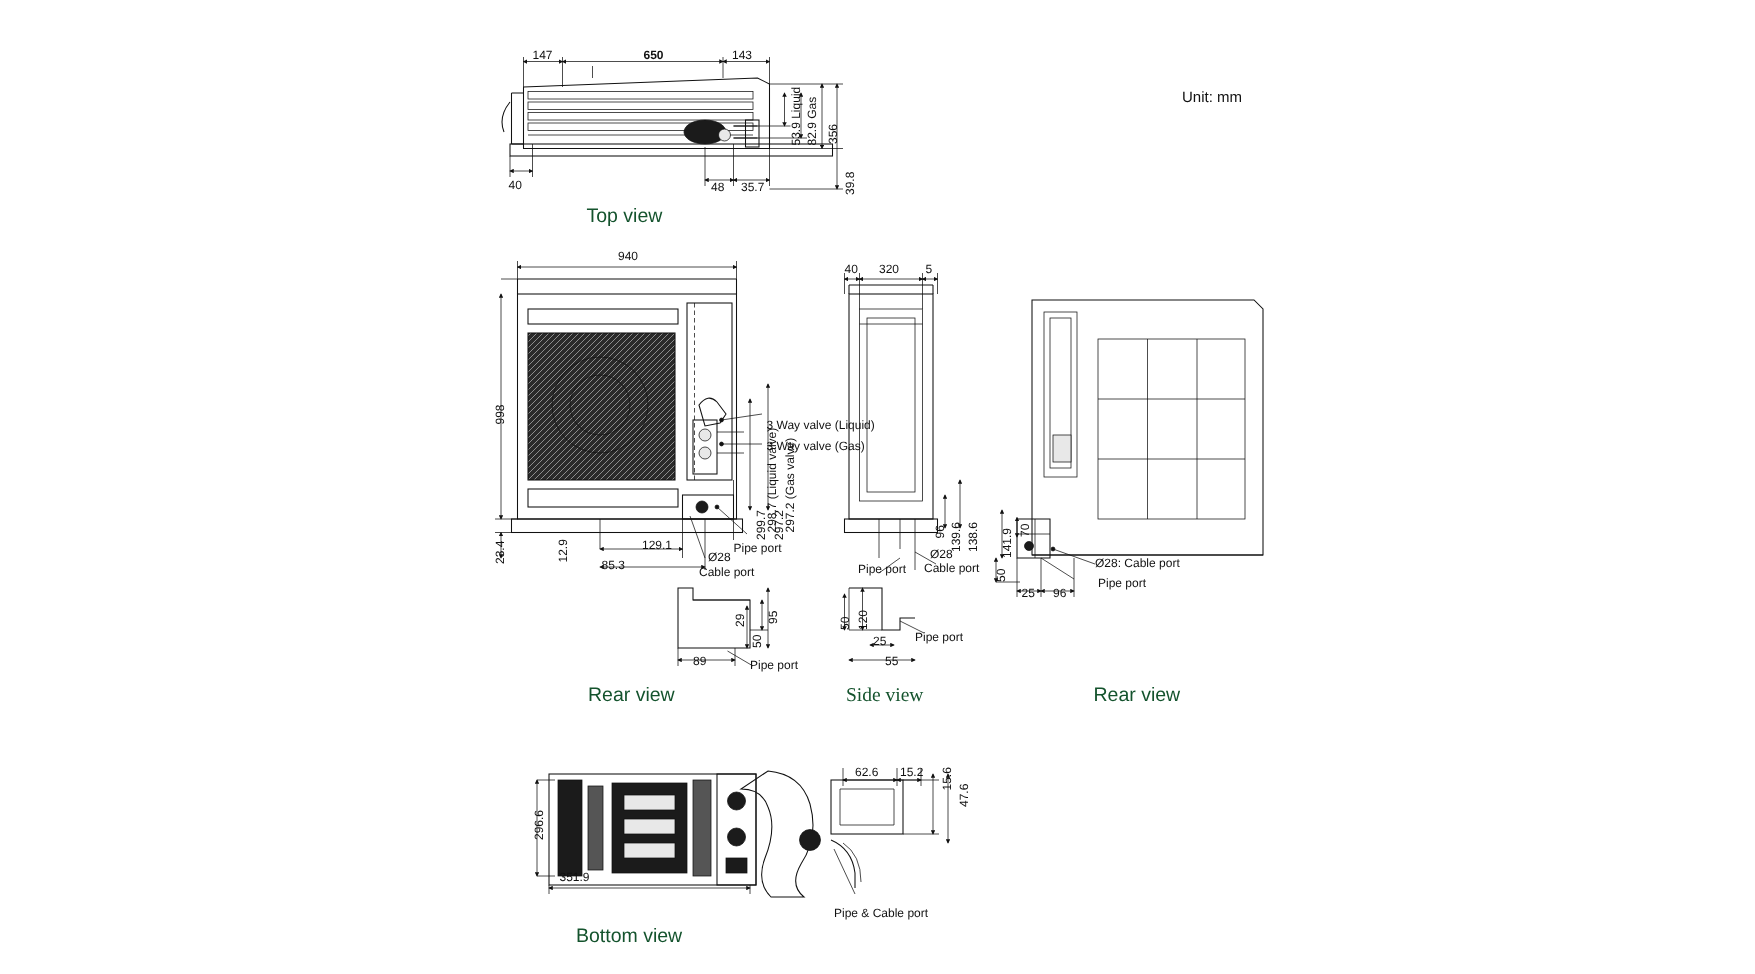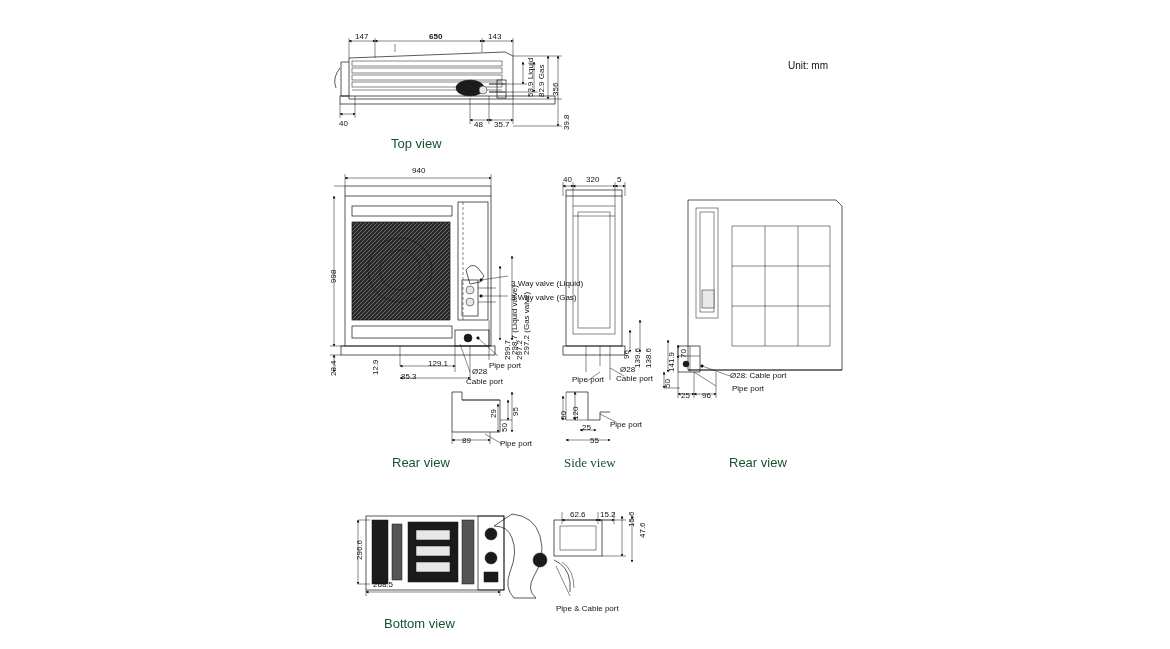--- a/index.html
+++ b/index.html
@@ -298,21 +298,21 @@
   <div class="lbl v" style="left:668px;top:372px;">141.9</div>
   <div class="lbl v" style="left:680px;top:358px;">70</div>
   <div class="lbl v" style="left:664px;top:388px;">50</div>
   <div class="lbl" style="left:681px;top:392px;">25</div>
   <div class="lbl" style="left:702px;top:392px;">96</div>
   <div class="lbl" style="left:730px;top:372px;">Ø28: Cable port</div>
   <div class="lbl" style="left:732px;top:385px;">Pipe port</div>
   <div class="viewname" style="left:729px;top:455px;">Rear view</div>
 
   <div class="lbl v" style="left:356px;top:560px;">296.6</div>
-  <div class="lbl" style="left:373px;top:581px;">268.5</div>
+  <div class="lbl" style="left:373px;top:581px;">351.9</div>
   <div class="lbl" style="left:570px;top:511px;">62.6</div>
   <div class="lbl" style="left:600px;top:511px;">15.2</div>
   <div class="lbl v" style="left:628px;top:527px;">15.6</div>
   <div class="lbl v" style="left:639px;top:538px;">47.6</div>
   <div class="lbl" style="left:556px;top:605px;">Pipe &amp; Cable port</div>
   <div class="viewname" style="left:384px;top:616px;">Bottom view</div>
 
 </div>
 
 </body></html>

